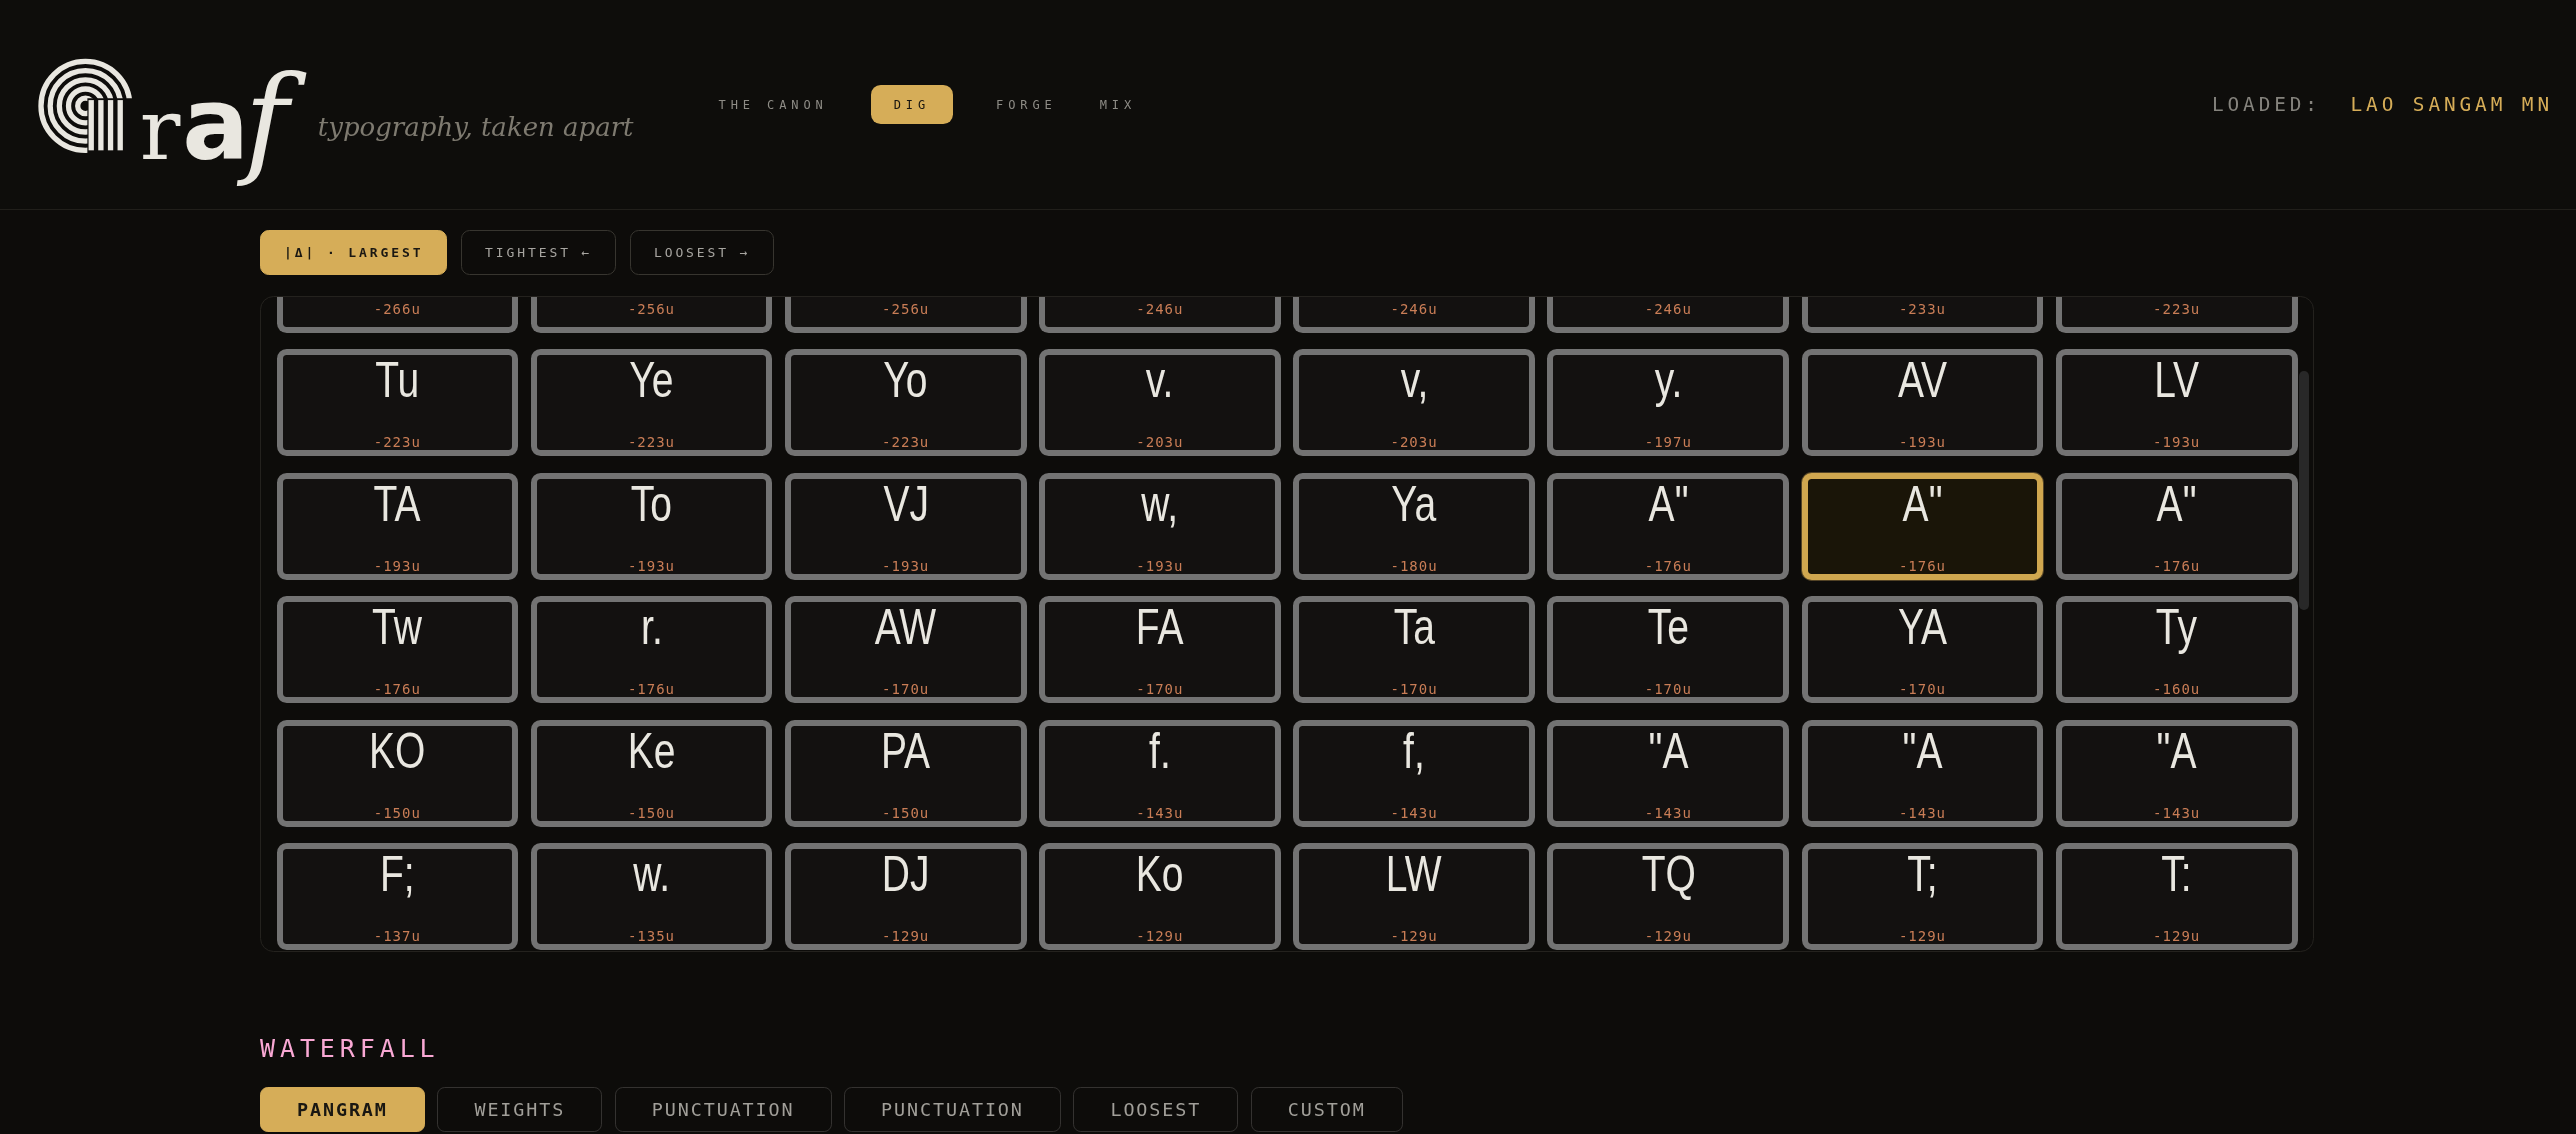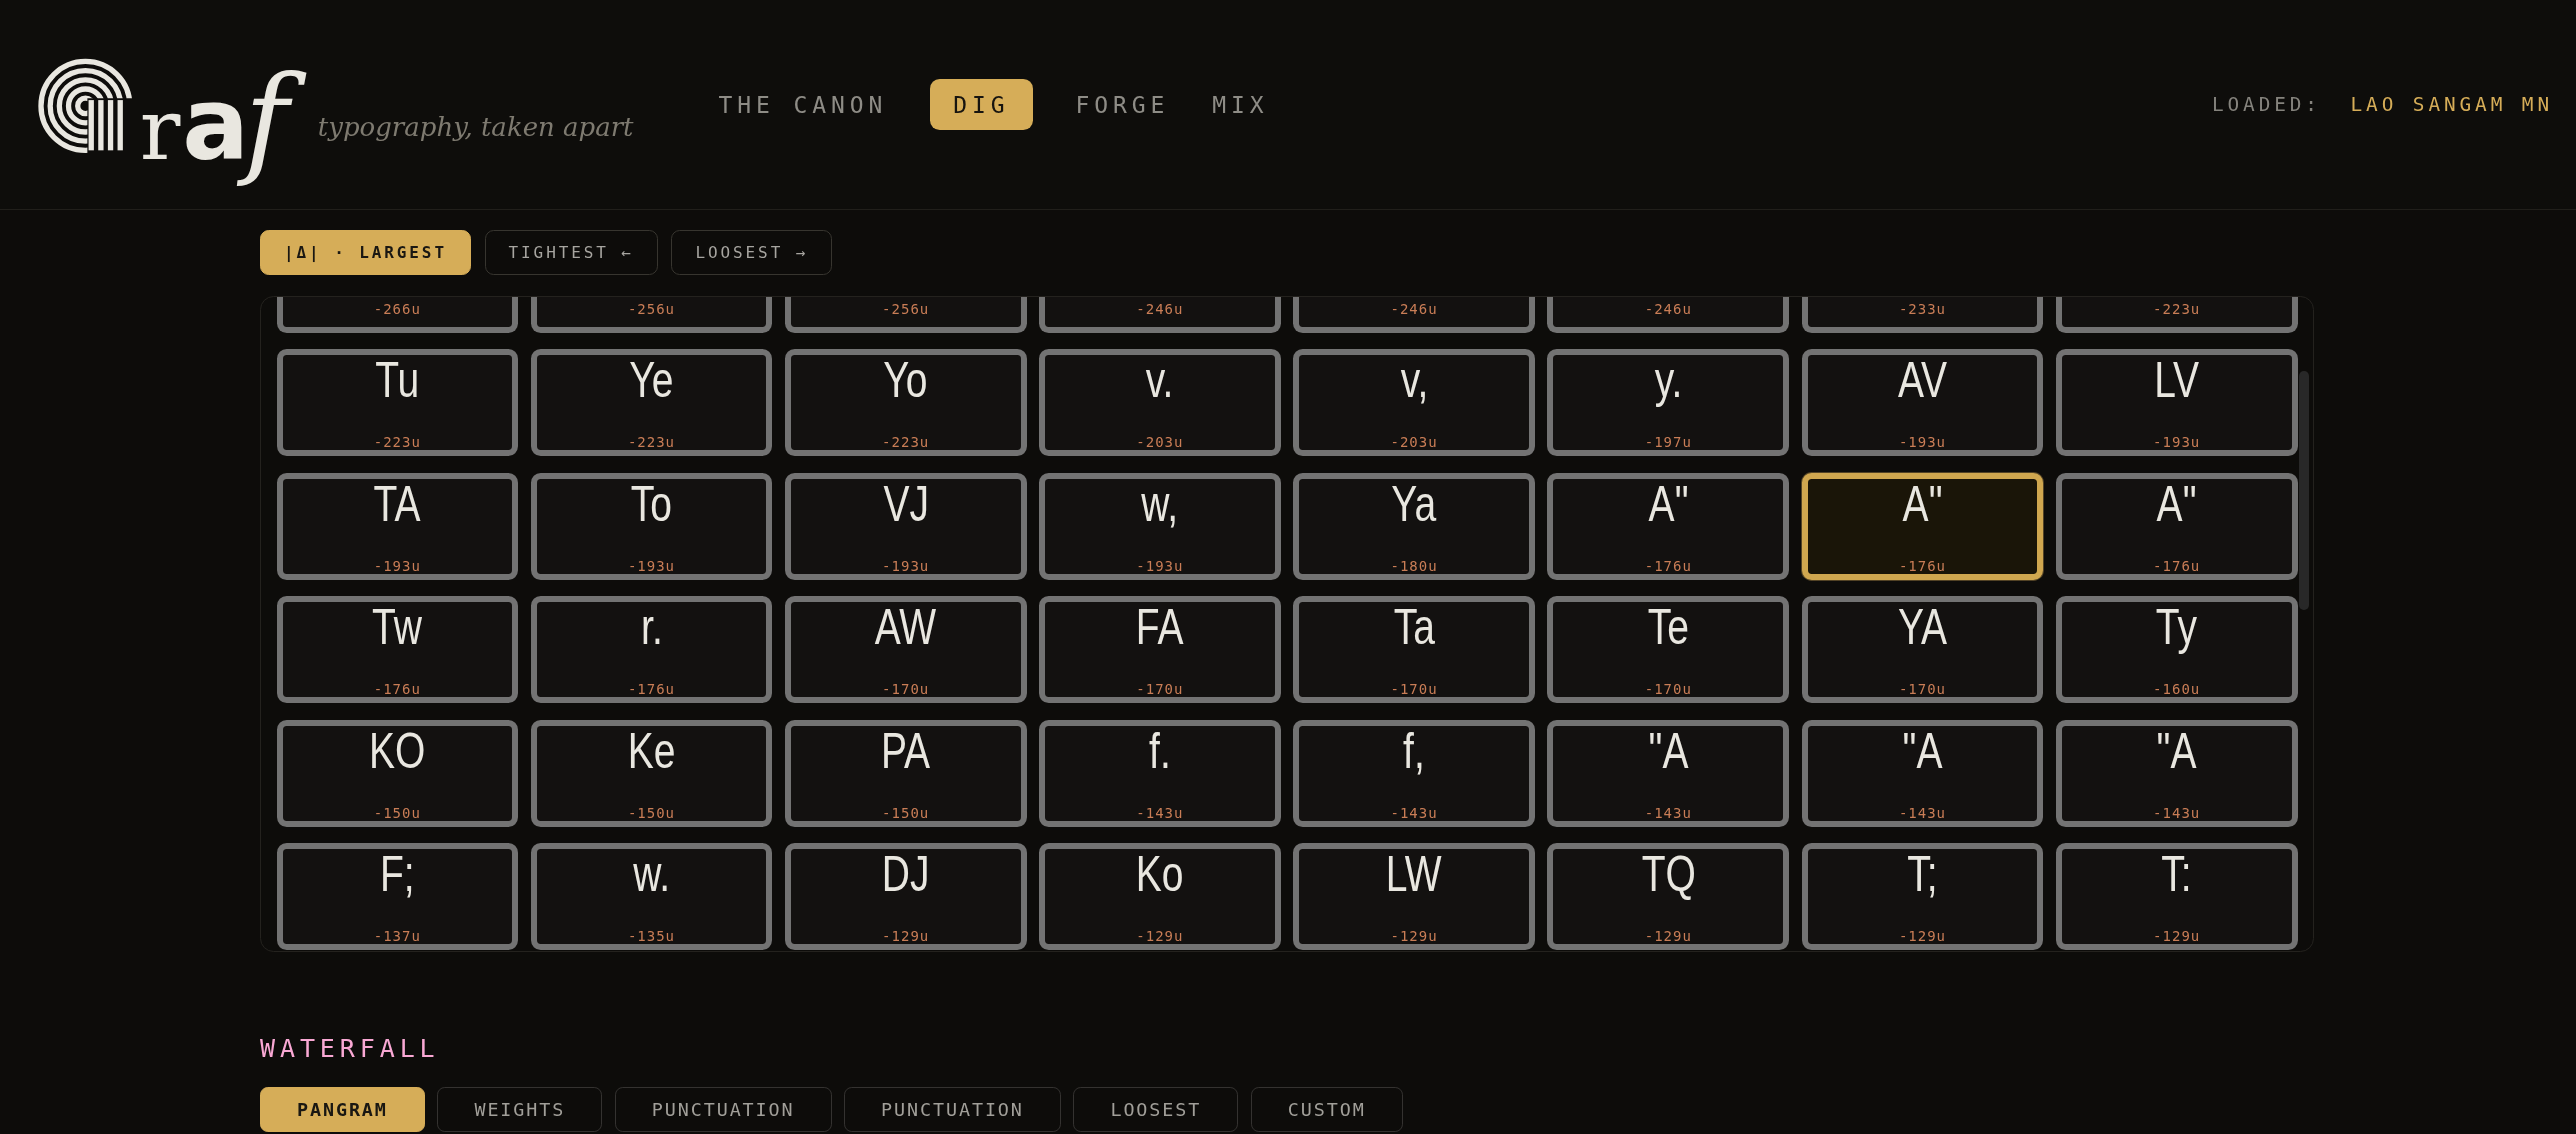--- a/index.html
+++ b/index.html
@@ -23,36 +23,36 @@
   .logo-letter { line-height:.78; color:#e9e7e0; }
   .logo-r { font-family:"DejaVu Serif","Liberation Serif",serif; font-size:85px; margin-left:5.8px; }
   .logo-a { font-family:"DejaVu Sans","Liberation Sans",sans-serif; font-weight:800; font-size:99px; margin-left:1.9px; letter-spacing:-2.9px; }
   .logo-f { font-family:"DejaVu Serif","Liberation Serif",serif; font-style:italic; font-size:120px; line-height:.72; margin-left:-1.9px; }
   .tagline {
     font-family:"DejaVu Serif","Liberation Serif",serif; font-style:italic;
     font-size:26px; color:#7e7a70; margin-left:29px; margin-bottom:21.3px; white-space:nowrap;
   }
   .nav { display:flex; align-items:center; margin-left:85px; gap:43px; }
   .nav-item {
-    font-size:23px; letter-spacing:4.9px; color:#8e8c86; cursor:pointer; white-space:nowrap;
+    font-size:12px; letter-spacing:4.9px; color:#8e8c86; cursor:pointer; white-space:nowrap;
     background:none; border:none; font-family:inherit;
   }
   .nav-item.active {
     background:#d6ad58; color:#17140f; font-weight:normal;
     padding:12.6px 23px; border-radius:9.7px; letter-spacing:4.9px;
   }
   .loaded { margin-left:auto; font-size:19.4px; letter-spacing:3.9px; white-space:nowrap; }
   .loaded .lbl { color:#85837d; }
   .loaded .val { color:#d6ad58; margin-left:14px; }
 
   
   .sort-row { display:flex; gap:13.6px; margin:20.4px 0 0 260px; }
   .sort-btn {
     height:45px; line-height:43px; padding:0 23px; border-radius:8.7px;
-    font-family:inherit; font-size:16px; letter-spacing:2.9px;
+    font-family:inherit; font-size:13px; letter-spacing:2.9px;
     background:transparent; border:1px solid #37352f; color:#a7a5a0; cursor:pointer; white-space:nowrap;
   }
   .sort-btn.active { background:#d6ad58; border-color:#d6ad58; color:#1a1712; font-weight:bold; }
 
   
   .grid-wrap {
     position:relative; margin:20.4px 262px 0 260px; height:656px;
     border:1px solid #24221e; border-radius:13.6px; overflow:hidden;
   }
   .grid {

